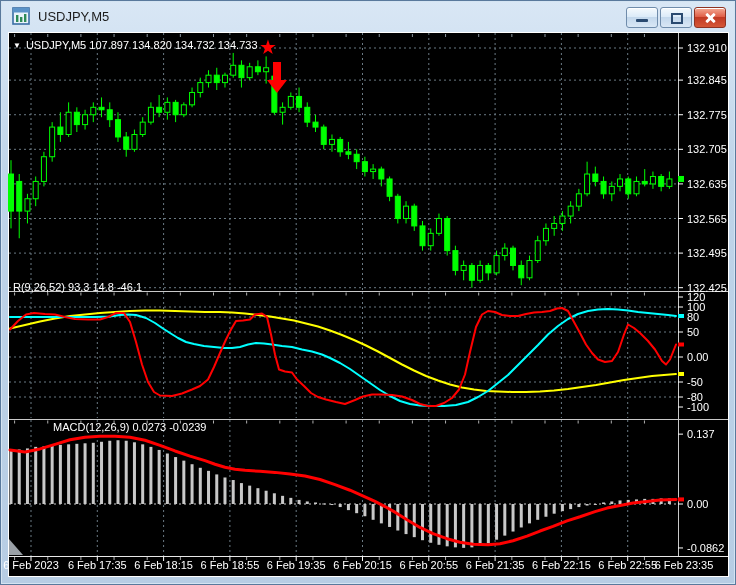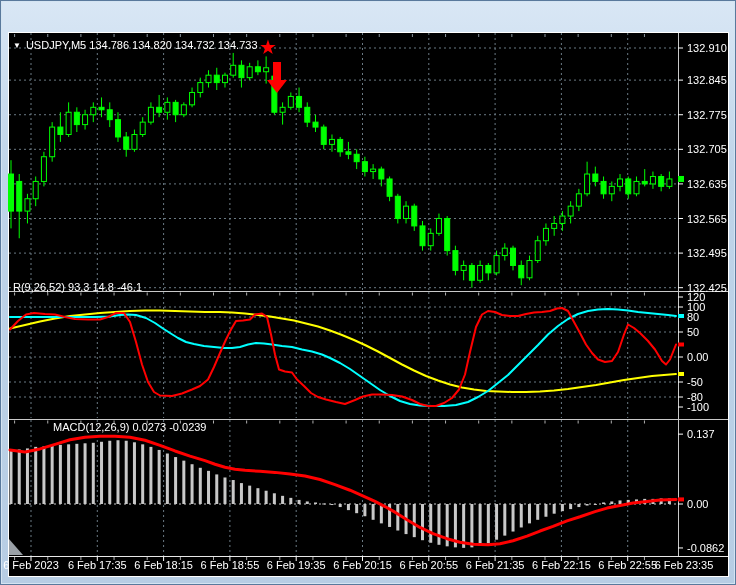--- a/index.html
+++ b/index.html
@@ -22,20 +22,41 @@
   .glyph-x::before{transform:rotate(45deg);}
   .glyph-x::after{transform:rotate(-45deg);}
   #chart-svg{position:absolute;left:0;top:0;}
   .overlay{position:absolute;color:#fff;font-size:11px;white-space:nowrap;z-index:3;}
   .caret{font-size:8px;margin-right:5px;vertical-align:1px;}
 </style>
 </head>
 <body>
 
 <div id="win">
+  <div id="titlebar">
+    <svg id="app-icon" viewBox="0 0 18 18">
+      <rect x="1" y="1" width="16" height="16" fill="#eaf3fb" stroke="#3a6ea5" stroke-width="1.6"></rect>
+      <rect x="1" y="1" width="16" height="4.5" fill="#5b93c8"></rect>
+      <rect x="4" y="8" width="2.4" height="7" fill="#2e8b57"></rect>
+      <rect x="8" y="10" width="2.4" height="5" fill="#2e8b57"></rect>
+      <rect x="12" y="7" width="2.4" height="8" fill="#2e8b57"></rect>
+    </svg>
+    <span id="title-text">USDJPY,M5</span>
+    <div id="controls">
+      <div class="cbtn">
+          <span class="glyph-min"></span>
+        </div>
+      <div class="cbtn">
+          <span class="glyph-max"></span>
+        </div>
+      <div class="cbtn close">
+          <span class="glyph-x"></span>
+        </div>
+    </div>
+  </div>
 
   <svg id="chart-svg" width="736" height="585" viewBox="0 0 736 585">
       <rect x="8.5" y="32.5" width="720" height="544" fill="#000" stroke="#fff" stroke-width="1"></rect>
       <line x1="31" y1="33" x2="31" y2="290" stroke="#6b7a84" stroke-width="1" stroke-dasharray="2 3"></line>
       <line x1="97.3" y1="33" x2="97.3" y2="290" stroke="#6b7a84" stroke-width="1" stroke-dasharray="2 3"></line>
       <line x1="163.6" y1="33" x2="163.6" y2="290" stroke="#6b7a84" stroke-width="1" stroke-dasharray="2 3"></line>
       <line x1="229.9" y1="33" x2="229.9" y2="290" stroke="#6b7a84" stroke-width="1" stroke-dasharray="2 3"></line>
       <line x1="296.2" y1="33" x2="296.2" y2="290" stroke="#6b7a84" stroke-width="1" stroke-dasharray="2 3"></line>
       <line x1="362.5" y1="33" x2="362.5" y2="290" stroke="#6b7a84" stroke-width="1" stroke-dasharray="2 3"></line>
       <line x1="428.8" y1="33" x2="428.8" y2="290" stroke="#6b7a84" stroke-width="1" stroke-dasharray="2 3"></line>
@@ -471,17 +492,17 @@
       <text x="362.5" y="569" font-size="11" font-family="Liberation Sans, DejaVu Sans, sans-serif" fill="#fff" text-anchor="middle">6 Feb 20:15</text>
       <text x="428.8" y="569" font-size="11" font-family="Liberation Sans, DejaVu Sans, sans-serif" fill="#fff" text-anchor="middle">6 Feb 20:55</text>
       <text x="495.1" y="569" font-size="11" font-family="Liberation Sans, DejaVu Sans, sans-serif" fill="#fff" text-anchor="middle">6 Feb 21:35</text>
       <text x="561.4" y="569" font-size="11" font-family="Liberation Sans, DejaVu Sans, sans-serif" fill="#fff" text-anchor="middle">6 Feb 22:15</text>
       <text x="627.7" y="569" font-size="11" font-family="Liberation Sans, DejaVu Sans, sans-serif" fill="#fff" text-anchor="middle">6 Feb 22:55</text>
       <text x="684" y="569" font-size="11" font-family="Liberation Sans, DejaVu Sans, sans-serif" fill="#fff" text-anchor="middle">6 Feb 23:35</text>
       <polygon points="9,555 23,555 9,539" fill="#9aa0a6"></polygon>
     </svg>
 
   <div class="overlay" style="left:13px;top:39px;">
-    <span class="caret">▼</span><span>USDJPY,M5  134.786 134.820 134.732 134.733</span>
+    <span class="caret">▼</span><span>USDJPY,M5  107.897 134.820 134.732 134.733</span>
   </div>
   <div class="overlay" style="left:13px;top:281px;">R(9,26,52) 93.3 14.8 -46.1</div>
   <div class="overlay" style="left:13px;top:421px;padding-left:40px;">MACD(12,26,9) 0.0273 -0.0239</div>
 </div>
 
 </body></html>

